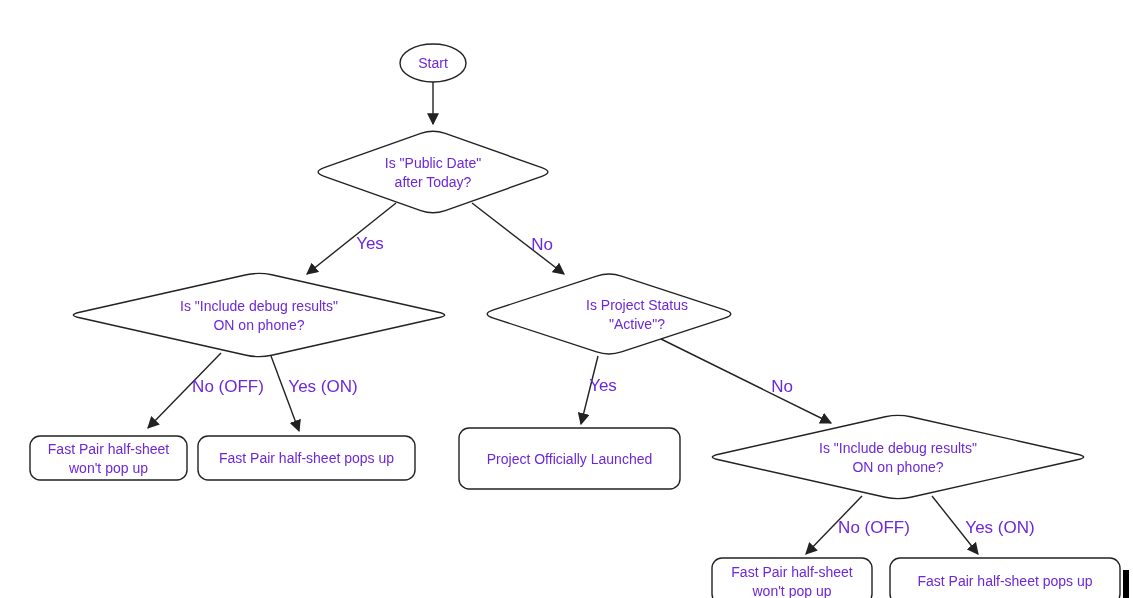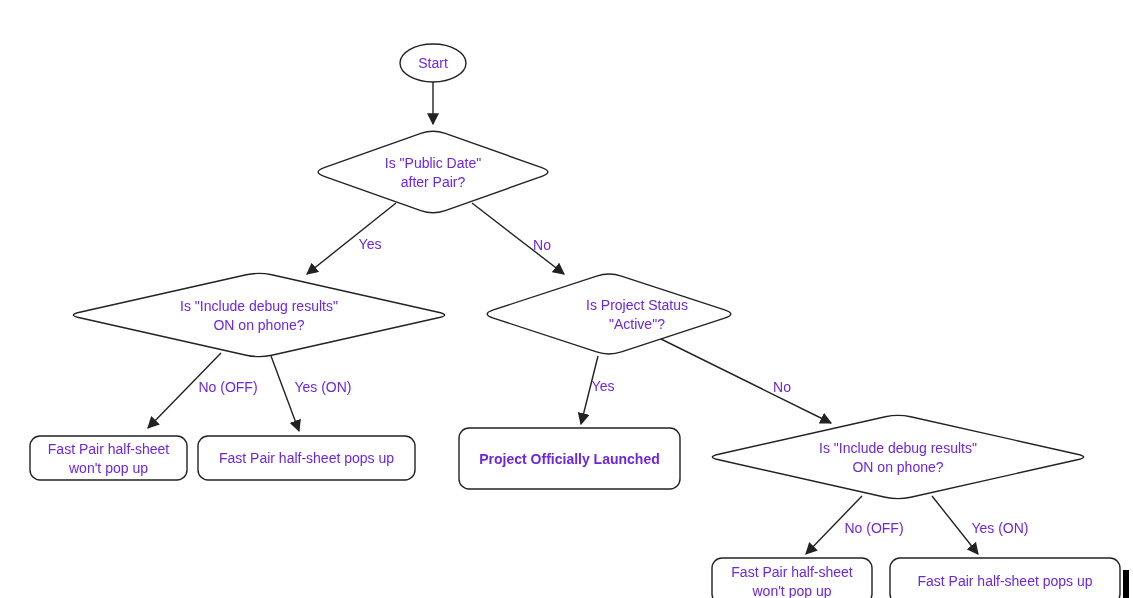--- a/index.html
+++ b/index.html
@@ -20,21 +20,21 @@
     position: absolute;
     transform: translate(-50%, -50%);
     text-align: center;
     font-size: 14px;
     line-height: 18.5px;
     white-space: nowrap;
   }
   .edge-label {
     position: absolute;
     transform: translate(-50%, -50%);
-    font-size: 14px;
+    font-size: 17px;
     white-space: nowrap;
     text-align: right;
   }
   .cursor-bar {
     position: absolute;
     left: 1123px;
     top: 545px;
     width: 6px;
     height: 38px;
     background: #000000;
@@ -69,42 +69,42 @@
       <line x1="661" y1="314" x2="831" y2="398" class="edge" marker-end="url(#arrowhead)"></line>
       <line x1="862" y1="471" x2="806" y2="529" class="edge" marker-end="url(#arrowhead)"></line>
       <line x1="932" y1="471" x2="978" y2="529" class="edge" marker-end="url(#arrowhead)"></line>
     </svg>
   <div id="label-layer">
       <div class="node-label" style="left: 433px; top: 38px;">
         <div>Start</div>
       </div>
       <div class="node-label" style="left: 433px; top: 147px;">
         <div>Is "Public Date"</div>
-        <div>after Pair?</div>
+        <div>after Today?</div>
       </div>
       <div class="node-label" style="left: 259px; top: 290px;">
         <div>Is "Include debug results"</div>
         <div>ON on phone?</div>
       </div>
       <div class="node-label" style="left: 637px; top: 289px;">
         <div>Is Project Status</div>
         <div>"Active"?</div>
       </div>
       <div class="node-label" style="left: 898px; top: 432px;">
         <div>Is "Include debug results"</div>
         <div>ON on phone?</div>
       </div>
       <div class="node-label" style="left: 108.5px; top: 433px;">
         <div>Fast Pair half-sheet</div>
         <div>won't pop up</div>
       </div>
       <div class="node-label" style="left: 306.5px; top: 433px;">
         <div>Fast Pair half-sheet pops up</div>
       </div>
-      <div class="node-label" style="left: 569.5px; top: 433.5px; font-weight: bold;">
+      <div class="node-label" style="left: 569.5px; top: 433.5px;">
         <div>Project Officially Launched</div>
       </div>
       <div class="node-label" style="left: 792px; top: 556px;">
         <div>Fast Pair half-sheet</div>
         <div>won't pop up</div>
       </div>
       <div class="node-label" style="left: 1005px; top: 556px;">
         <div>Fast Pair half-sheet pops up</div>
       </div>
       <div class="edge-label" style="left: 370px; top: 219px;">Yes</div>

